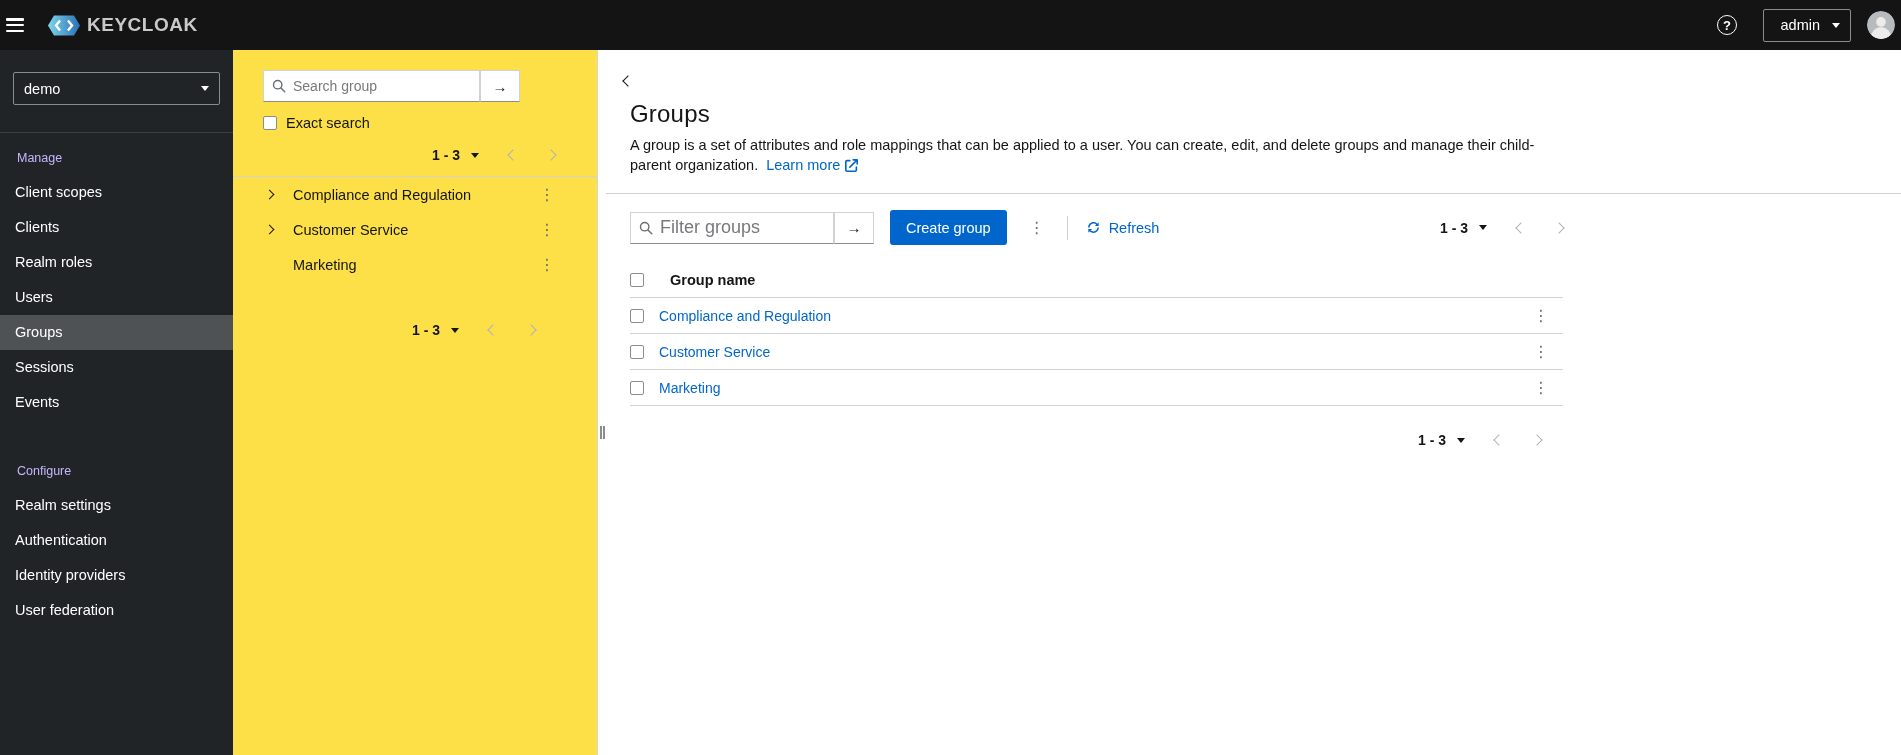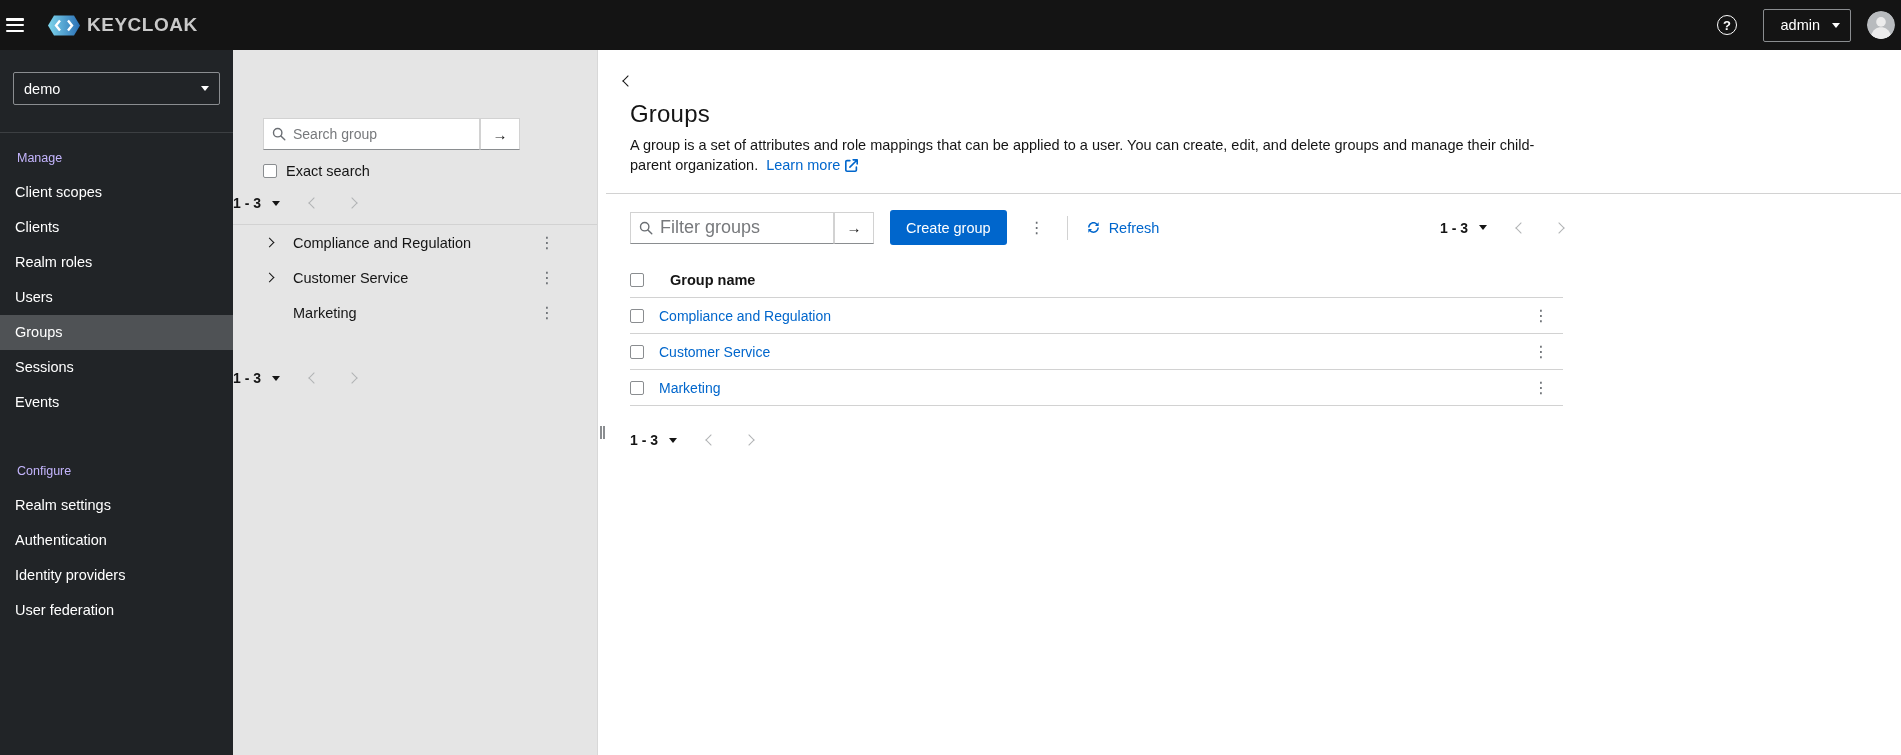--- a/index.html
+++ b/index.html
@@ -24,30 +24,30 @@
   .sidebar{width:233px;flex:none;background:#212427;color:#fff}
   .realm-select{margin:22px 13px 0;height:33px;border:1px solid #8a8d90;border-radius:2px;display:flex;align-items:center;justify-content:space-between;padding:0 10px;cursor:pointer}
   .sidebar-divider{border-top:1px solid #3c3f42;margin-top:27px}
   .nav-label{padding:18px 17px 10px;font-size:12.5px;color:#c4b5fd}
   .nav-label.configure{margin-top:26px}
   .nav-group{list-style:none}
   .nav-item{padding:9px 15px;font-size:14.5px;color:#fff;cursor:pointer;line-height:17px}
   .nav-item.selected{background:#4f5255}
 
   
-  .tree-panel{width:364px;flex:none;background:#e5e5e5;padding-top:68px}
+  .tree-panel{width:364px;flex:none;background:#fde047;padding-top:20px}
   .search-row{display:flex;margin-left:30px;width:257px;height:32px}
   .search-box{position:relative;flex:1;display:flex}
   .search-box svg{position:absolute;left:9px;top:9px}
   .search-input{width:100%;height:32px;border:1px solid #d2d2d2;border-bottom-color:#8a8d90;padding:0 8px 0 29px;font-size:14px;font-family:inherit;color:#151515;outline:none;background:#fff}
   .search-input::placeholder{color:#77797c}
   .search-btn{width:40px;height:32px;border:1px solid #d2d2d2;border-bottom-color:#8a8d90;background:#fff;font-size:15px;cursor:pointer;color:#151515;font-family:inherit}
   .exact-row{display:flex;align-items:center;gap:9px;margin:13px 30px 16px}
   .checkbox{appearance:none;-webkit-appearance:none;width:14px;height:14px;border:1px solid #8a8d90;border-radius:2px;background:#fff;cursor:pointer;flex:none}
-  .pagination{display:flex;align-items:center;justify-content:flex-start}
+  .pagination{display:flex;align-items:center;justify-content:flex-end}
   .pag-toggle{display:flex;align-items:center;gap:11px;cursor:pointer}
   .pag-range{font-weight:700;font-size:14px}
   .pag-caret{color:#151515}
   .pag-nav{margin-left:30px;color:#b1b3b5;cursor:pointer;display:flex}
   .tree-pag-top{margin-top:13px;padding-right:42px}
   .tree-divider{border-bottom:1px solid #d2d2d2;margin-top:13px}
   .chev{display:inline-block;width:8px;height:8px;border-right:1.5px solid currentColor;border-top:1.5px solid currentColor}
   .chev.right{transform:rotate(45deg)}
   .chev.left{transform:rotate(-135deg)}
   .tree-item{display:flex;align-items:center;height:35px;padding:0 38px 0 33px}

